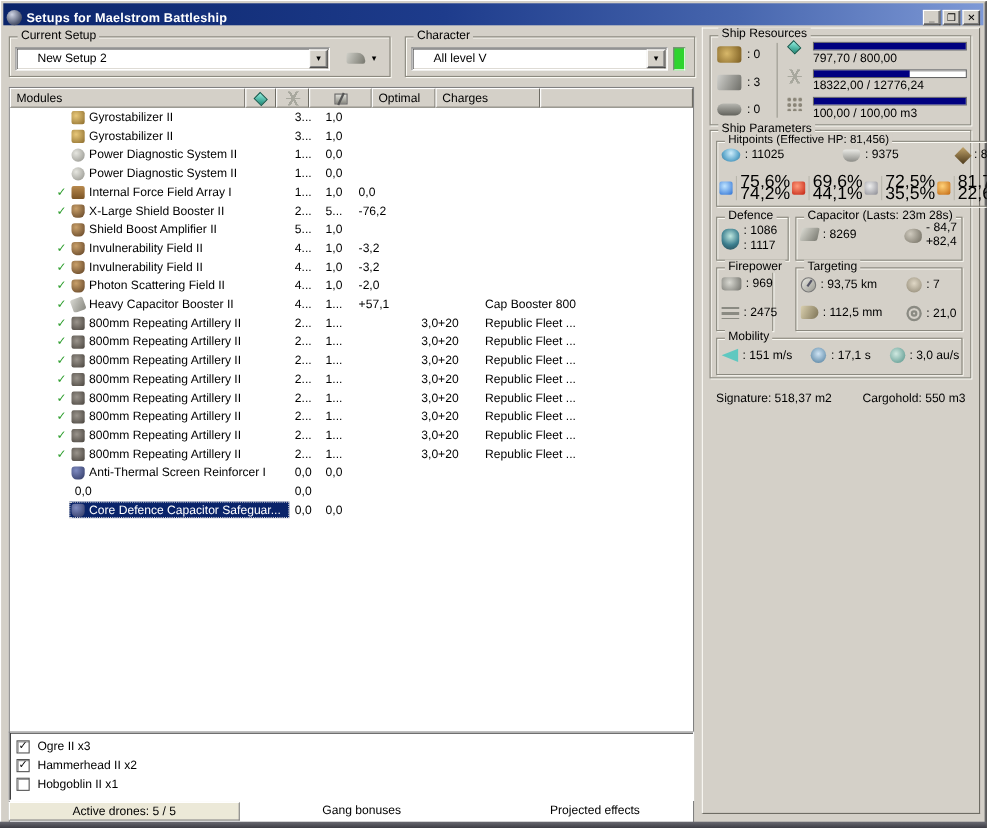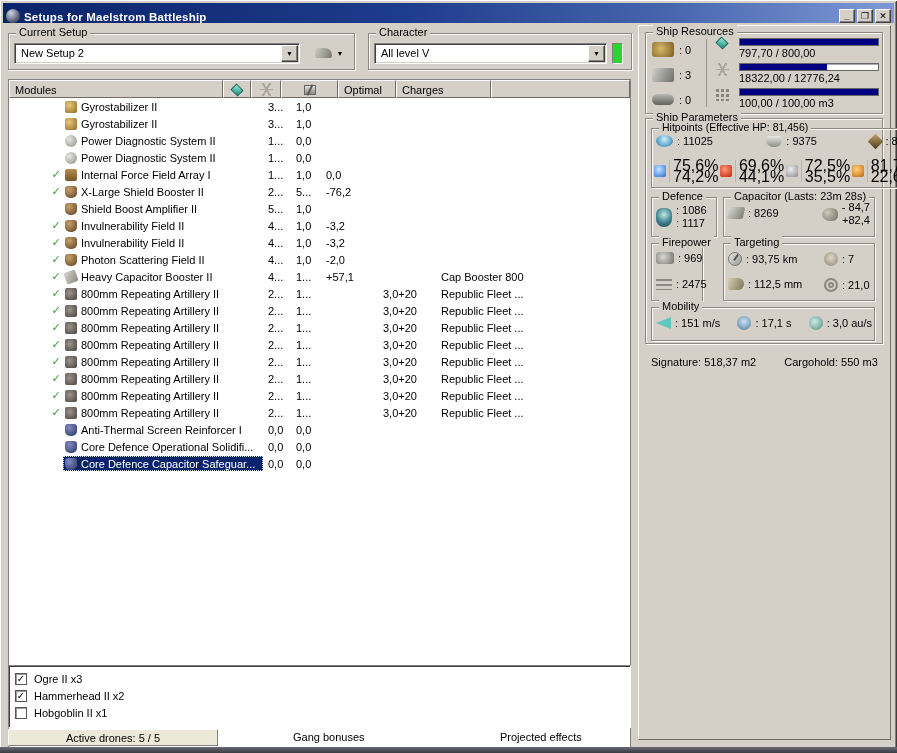--- a/index.html
+++ b/index.html
@@ -28,21 +28,21 @@
     box-shadow: inset -1px -1px 0 #808080; font-weight:bold; cursor:default;
   }
   
   .group{ position:absolute; border:1px solid #8b897f;
           box-shadow: inset 1px 1px 0 #fbfaf4, 1px 1px 0 #fbfaf4; }
   .group-label{ position:absolute; top:-8px; left:7px; background:#d4d0c8; padding:0 3px; white-space:nowrap; }
   
   .combo{ position:absolute; height:21px; background:#fff; display:flex;
           border:1px solid; border-color:#808080 #fff #fff #808080;
           box-shadow: inset 1px 1px 0 #404040, inset -1px -1px 0 #d4d0c8; }
-  .combo .val{ flex:1; padding:3px 5px 0 6px; white-space:nowrap; overflow:hidden; }
+  .combo .val{ flex:1; padding:3px 5px 0 19px; white-space:nowrap; overflow:hidden; }
   .combo .drop{ width:17px; background:#d4d0c8; border:1px solid; margin:1px;
                 border-color:#fff #404040 #404040 #fff; box-shadow: inset -1px -1px 0 #808080;
                 font-size:7px; text-align:center; line-height:16px; color:#000; }
   .status-bar-green{ position:absolute; width:11px; height:21px; background:#2ed42e;
                 border:1px solid; border-color:#808080 #fff #fff #808080; }
   .tool-btn{ position:absolute; width:46px; height:22px; display:flex; align-items:center;
              justify-content:center; gap:5px; background:transparent; }
   .ic-ship{ width:17px; height:10px; border-radius:2px 7px 2px 2px;
             background:linear-gradient(115deg,#cfcfc8,#77776e); }
   .dn-arrow{ font-size:7px; }
@@ -469,24 +469,20 @@
     </span>
     <span class="vcell col-cpu">0,0</span>
     <span class="vcell col-pg">0,0</span>
     <span class="vcell col-cap"></span>
     <span class="vcell col-opt"></span>
     <span class="vcell col-chg"></span>
     <span class="vcell"></span>
   </div>
       <div class="mrow">
     <span class="check"></span>
-    <span class="name-cell">
-      <span class="mod-icon mi-rig"></span>
-      <span class="mod-name">Core Defence Operational Solidifi...</span>
-    </span>
     <span class="vcell col-cpu">0,0</span>
     <span class="vcell col-pg">0,0</span>
     <span class="vcell col-cap"></span>
     <span class="vcell col-opt"></span>
     <span class="vcell col-chg"></span>
     <span class="vcell"></span>
   </div>
       <div class="mrow">
     <span class="check"></span>
     <span class="name-cell selected">
@@ -644,21 +640,21 @@
     </div>
 
     <div class="group" style="left:77px; top:78px; width:152px; height:40px;">
       <span class="group-label">Capacitor (Lasts: 23m 28s)</span>
       <div style="position:absolute; left:4px; top:9px; display:flex; align-items:center; gap:4px;">
         <span class="ic-capbat"></span>
         <span>: 8269</span>
       </div>
       <div style="position:absolute; right:4px; top:3px; display:flex; align-items:center; gap:4px;">
         <span class="ic-capdelta"></span>
-        <span style="line-height:13px; text-align:center;">
+        <span style="line-height:13px; text-align:left;">
           <span>- 84,7</span><br>
           <span>+82,4</span>
         </span>
       </div>
     </div>
 
     <div class="group" style="left:5px; top:124px; width:52px; height:58px;">
       <span class="group-label">Firepower</span>
       <div class="stat" style="position:absolute; left:4px; top:8px;">
         <span class="ic-turret"></span>

